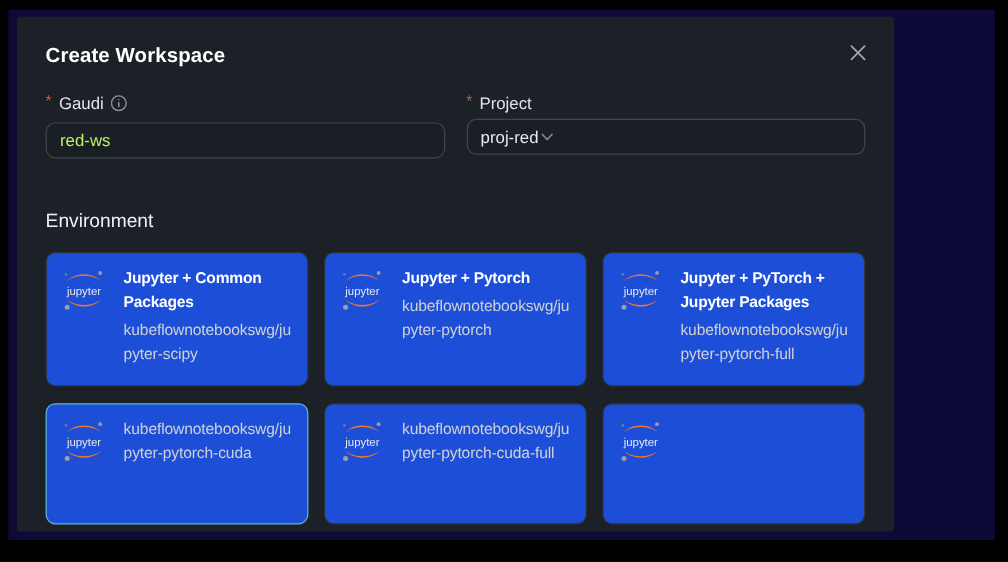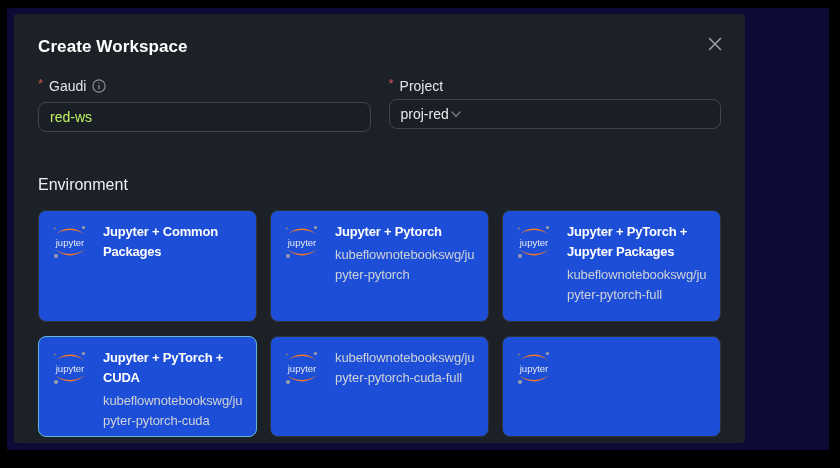--- a/index.html
+++ b/index.html
@@ -194,20 +194,21 @@
             <path d="M4 14.5 A 17 10 0 0 1 36 14.5 A 18.5 16 0 0 0 4 14.5 Z" fill="#f37726"></path>
             <path d="M4 25.5 A 17 10 0 0 0 36 25.5 A 18.5 16 0 0 1 4 25.5 Z" fill="#f37726"></path>
             <circle cx="33.5" cy="5.5" r="1.6" fill="#9aa0a6"></circle>
             <circle cx="6" cy="34" r="2.1" fill="#9aa0a6"></circle>
             <circle cx="5" cy="6.5" r="1.1" fill="#767c82"></circle>
             <text x="20" y="23.5" text-anchor="middle" font-family="Liberation Sans, sans-serif" font-size="9.5" fill="#e6e9eb">jupyter</text>
           </svg>
       </span>
       <span class="card-text">
         <div class="card-title">Jupyter + Common Packages</div>
+        <div class="card-image">kubeflownotebookswg/jupyter-scipy</div>
       </span>
     </div>
 
     <div class="env-card">
       <span class="card-logo">
         <svg width="40" height="40" viewBox="0 0 40 40">
             <path d="M4 14.5 A 17 10 0 0 1 36 14.5 A 18.5 16 0 0 0 4 14.5 Z" fill="#f37726"></path>
             <path d="M4 25.5 A 17 10 0 0 0 36 25.5 A 18.5 16 0 0 1 4 25.5 Z" fill="#f37726"></path>
             <circle cx="33.5" cy="5.5" r="1.6" fill="#9aa0a6"></circle>
             <circle cx="6" cy="34" r="2.1" fill="#9aa0a6"></circle>
@@ -243,21 +244,20 @@
         <svg width="40" height="40" viewBox="0 0 40 40">
             <path d="M4 14.5 A 17 10 0 0 1 36 14.5 A 18.5 16 0 0 0 4 14.5 Z" fill="#f37726"></path>
             <path d="M4 25.5 A 17 10 0 0 0 36 25.5 A 18.5 16 0 0 1 4 25.5 Z" fill="#f37726"></path>
             <circle cx="33.5" cy="5.5" r="1.6" fill="#9aa0a6"></circle>
             <circle cx="6" cy="34" r="2.1" fill="#9aa0a6"></circle>
             <circle cx="5" cy="6.5" r="1.1" fill="#767c82"></circle>
             <text x="20" y="23.5" text-anchor="middle" font-family="Liberation Sans, sans-serif" font-size="9.5" fill="#e6e9eb">jupyter</text>
           </svg>
       </span>
       <span class="card-text">
-        <div class="card-title">Jupyter + PyTorch + CUDA</div>
         <div class="card-image">kubeflownotebookswg/jupyter-pytorch-cuda</div>
       </span>
     </div>
 
     <div class="env-card">
       <span class="card-logo">
         <svg width="40" height="40" viewBox="0 0 40 40">
             <path d="M4 14.5 A 17 10 0 0 1 36 14.5 A 18.5 16 0 0 0 4 14.5 Z" fill="#f37726"></path>
             <path d="M4 25.5 A 17 10 0 0 0 36 25.5 A 18.5 16 0 0 1 4 25.5 Z" fill="#f37726"></path>
             <circle cx="33.5" cy="5.5" r="1.6" fill="#9aa0a6"></circle>

